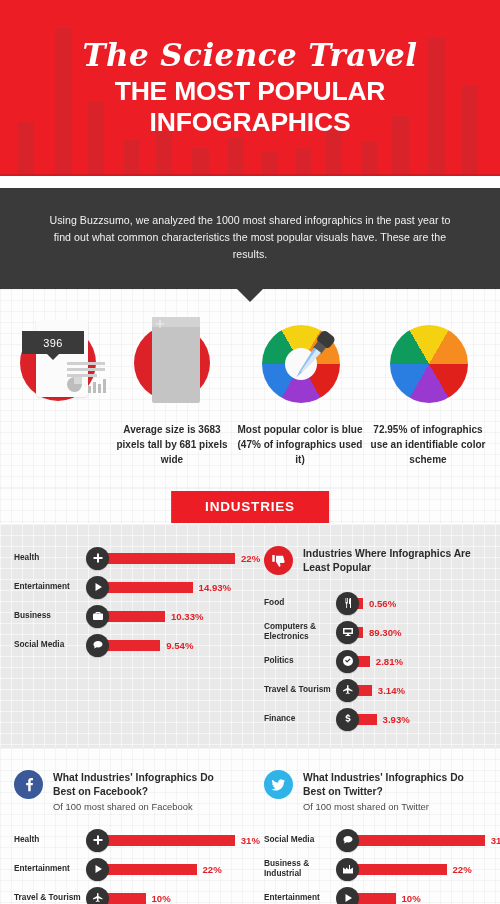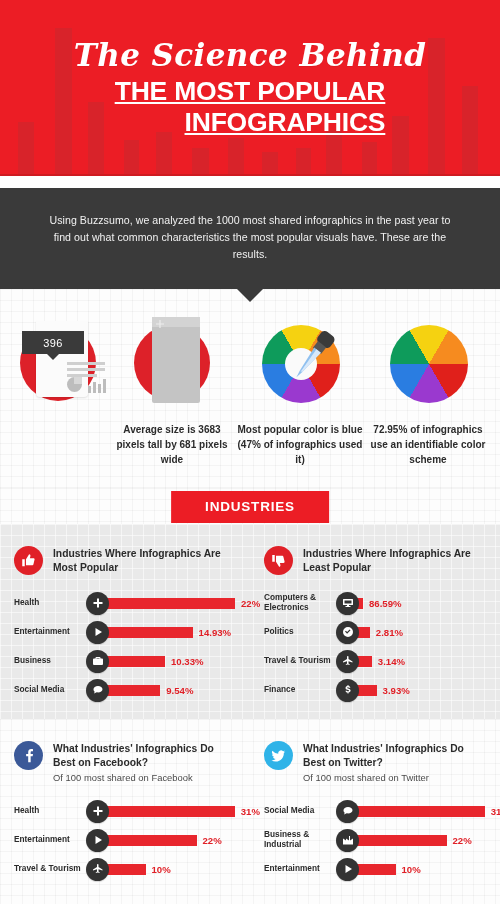--- a/index.html
+++ b/index.html
@@ -39,21 +39,21 @@
     display:flex; flex-direction:column; align-items:center; justify-content:center;
   }
   .script-title {
     font-family:"DejaVu Serif", serif;
     font-style:italic; font-weight:700;
     font-size:31px; color:#ffffff; letter-spacing:.4px;
     margin-bottom:3px; text-shadow:0 1px 0 rgba(0,0,0,.06);
   }
   .main-title {
     font-weight:700; font-size:26.5px; color:#fff;
-    letter-spacing:-.2px; line-height:1.14; text-align:right;text-decoration:underline;
+    letter-spacing:-.2px; line-height:1.14; text-align:center;
   }
 
   
   .intro-wrap { position:relative; background:#3a3a3a; padding:24px 42px 26px;margin-top:12px; }
   .intro-text {
     color:#f1f1f1; font-size:10.6px; line-height:1.62;
     text-align:center; letter-spacing:.05px;
   }
   .intro-arrow {
     position:absolute; left:50%; bottom:-13px; transform:translateX(-50%);
@@ -147,21 +147,21 @@
       <i style="left:228px;width:16px;height:36px"></i>
       <i style="left:262px;width:16px;height:22px"></i>
       <i style="left:296px;width:15px;height:26px"></i>
       <i style="left:326px;width:16px;height:44px"></i>
       <i style="left:362px;width:15px;height:32px"></i>
       <i style="left:392px;width:17px;height:58px"></i>
       <i style="left:428px;width:17px;height:136px"></i>
       <i style="left:462px;width:16px;height:88px"></i>
     </div>
     <div class="header-inner">
-      <div class="script-title">The Science Behind</div>
+      <div class="script-title">The Science Travel</div>
       <div class="main-title">
         <div>THE MOST POPULAR</div>
         <div>INFOGRAPHICS</div>
       </div>
     </div>
   </div>
 
   <div class="intro-wrap">
     <div class="intro-text">Using Buzzsumo, we analyzed the 1000 most shared infographics in the past year to find out what common characteristics the most popular visuals have. These are the results.</div>
     <div class="intro-arrow"></div>
@@ -223,30 +223,20 @@
     </div>
   </div>
 
   <div class="banner-zone grid-light">
     <div class="banner">INDUSTRIES</div>
   </div>
 
   <div class="block grid-gray">
     <div class="cols">
       <div class="col">
-        <div class="col-head">
-          <div class="head-circle hc-red">
-            <svg width="15" height="15" viewBox="0 0 24 24" fill="#fff">
-              <path d="M2 10h4v11H2zM8 10l5-8c1.6 0 2.4 1.2 2 3l-.8 3.2H20c1.2 0 2 1 1.7 2.2l-1.8 7.4c-.2 1-1 1.7-2 1.7H8z"></path>
-            </svg>
-          </div>
-          <div class="head-txt">
-            <div class="head-title">Industries Where Infographics Are Most Popular</div>
-          </div>
-        </div>
         <div class="rows">
             <div class="row">
               <div class="row-label">Health</div>
               <div class="row-icon">
                 <svg width="12" height="12" viewBox="0 0 24 24" fill="#fff">
                   <path d="M10 3h4v7h7v4h-7v7h-4v-7H3v-4h7z"></path>
                 </svg>
               </div>
               <div class="bar-area">
                 <div class="bar" style="background: rgb(232, 38, 45); width: 132px;"></div>
@@ -298,29 +288,41 @@
             <svg width="15" height="15" viewBox="0 0 24 24" fill="#fff">
               <path d="M2 3h4v11H2zM8 14l5 8c1.6 0 2.4-1.2 2-3l-.8-3.2H20c1.2 0 2-1 1.7-2.2l-1.8-7.4c-.2-1-1-1.7-2-1.7H8z"></path>
             </svg>
           </div>
           <div class="head-txt">
             <div class="head-title">Industries Where Infographics Are Least Popular</div>
           </div>
         </div>
         <div class="rows">
             <div class="row">
+              <div class="row-label">Food</div>
+              <div class="row-icon">
+                <svg width="12" height="12" viewBox="0 0 24 24" fill="#fff">
+                  <path d="M7 2h1.6v8H10V2h1.6v9.5c0 1-.6 1.8-1.5 2V22H8.4v-8.5c-.9-.2-1.4-1-1.4-2zM16 2h2v20h-2v-8h-2V8c0-3 1-6 2-6z"></path>
+                </svg>
+              </div>
+              <div class="bar-area">
+                <div class="bar" style="background: rgb(232, 38, 45); width: 10px;"></div>
+                <div class="bar-val">0.56%</div>
+              </div>
+            </div>
+            <div class="row">
               <div class="row-label">Computers &amp; Electronics</div>
               <div class="row-icon">
                 <svg width="12" height="12" viewBox="0 0 24 24" fill="#fff">
                   <path d="M3 4h18a1 1 0 0 1 1 1v10a1 1 0 0 1-1 1h-7v2h3v2H7v-2h3v-2H3a1 1 0 0 1-1-1V5a1 1 0 0 1 1-1zm2 3v6h14V7z"></path>
                 </svg>
               </div>
               <div class="bar-area">
                 <div class="bar" style="background: rgb(232, 38, 45); width: 10px;"></div>
-                <div class="bar-val">86.59%</div>
+                <div class="bar-val">89.30%</div>
               </div>
             </div>
             <div class="row">
               <div class="row-label">Politics</div>
               <div class="row-icon">
                 <svg width="12" height="12" viewBox="0 0 24 24" fill="#fff">
                   <path d="M12 2a10 10 0 1 1 0 20 10 10 0 0 1 0-20zm5 6.5l-1.8-1.7-5 5-2.4-2.4L6 11.2l4.2 4.3z"></path>
                 </svg>
               </div>
               <div class="bar-area">

